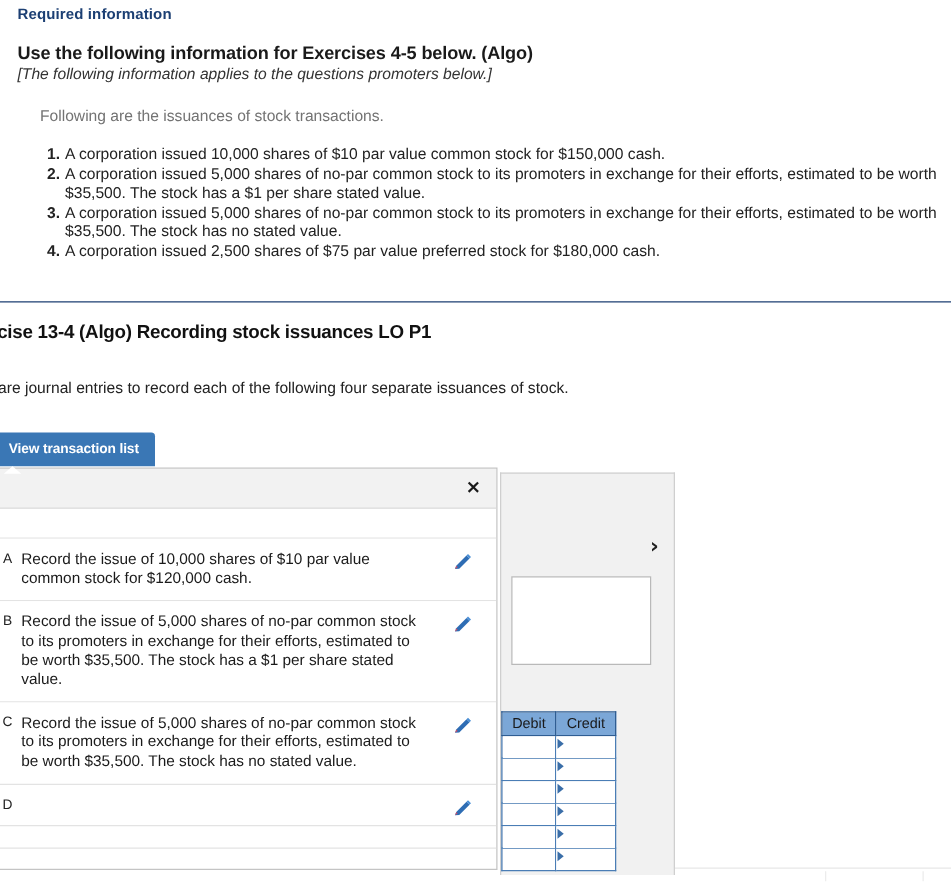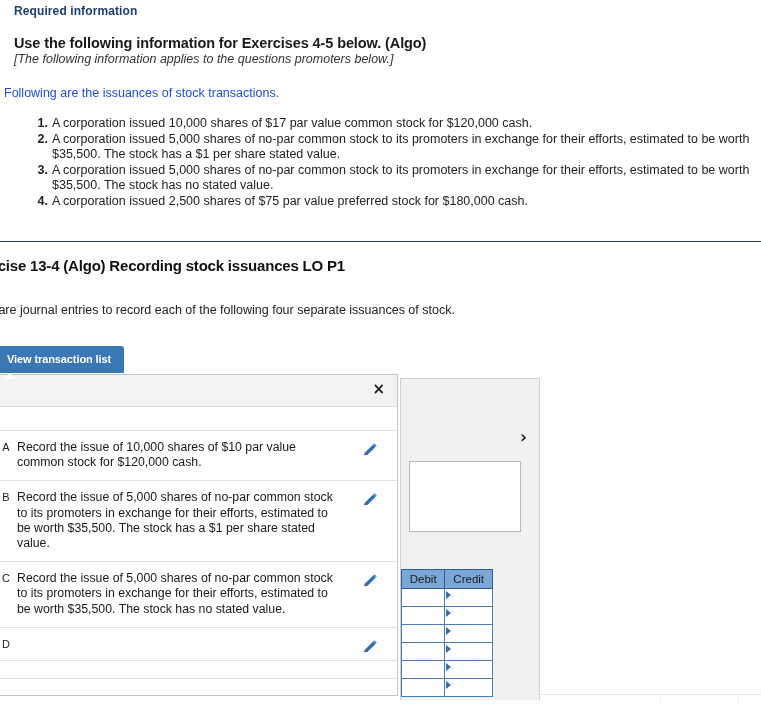--- a/index.html
+++ b/index.html
@@ -21,22 +21,22 @@
   .use-heading {
     position: absolute; left: 14px; top: 35px;
     font-size: 14.5px; font-weight: bold; color: #1a1a1a;
     letter-spacing: -.1px;
   }
   .applies-note {
     position: absolute; left: 14px; top: 52px;
     font-size: 12.5px; font-style: italic; color: #333;
   }
   .following-are {
-    position: absolute; left: 4px; top: 86px;
-    font-size: 12.5px; color: #1d4ed8;
+    position: absolute; left: 32px; top: 86px;
+    font-size: 12.5px; color: #737373;
   }
   .items { position: absolute; left: 30px; top: 116px; width: 720px; }
   .item { position: relative; display: flex; font-size: 12.5px; color: #222; line-height: 15.6px; }
   .item .num { width: 18px; flex: 0 0 18px; text-align: right; font-weight: bold; margin-right: 4px; }
   .item .txt { flex: 1; }
 
   
   .divider {
     position: absolute; left: 0; top: 241px; width: 761px; height: 0;
     border-top: 1.5px solid #1c3f73;
@@ -161,21 +161,21 @@
 <div id="root">
 
   <div class="req-label">Required information</div>
   <div class="use-heading">Use the following information for Exercises 4-5 below. (Algo)</div>
   <div class="applies-note">[The following information applies to the questions promoters below.]</div>
   <div class="following-are">Following are the issuances of stock transactions.</div>
 
   <div class="items">
     <div class="item">
       <span class="num">1.</span>
-      <span class="txt">A corporation issued 10,000 shares of $17 par value common stock for $120,000 cash.</span>
+      <span class="txt">A corporation issued 10,000 shares of $10 par value common stock for $150,000 cash.</span>
     </div>
     <div class="item">
       <span class="num">2.</span>
       <span class="txt">A corporation issued 5,000 shares of no-par common stock to its promoters in exchange for their efforts, estimated to be worth $35,500. The stock has a $1 per share stated value.</span>
     </div>
     <div class="item">
       <span class="num">3.</span>
       <span class="txt">A corporation issued 5,000 shares of no-par common stock to its promoters in exchange for their efforts, estimated to be worth $35,500. The stock has no stated value.</span>
     </div>
     <div class="item">

